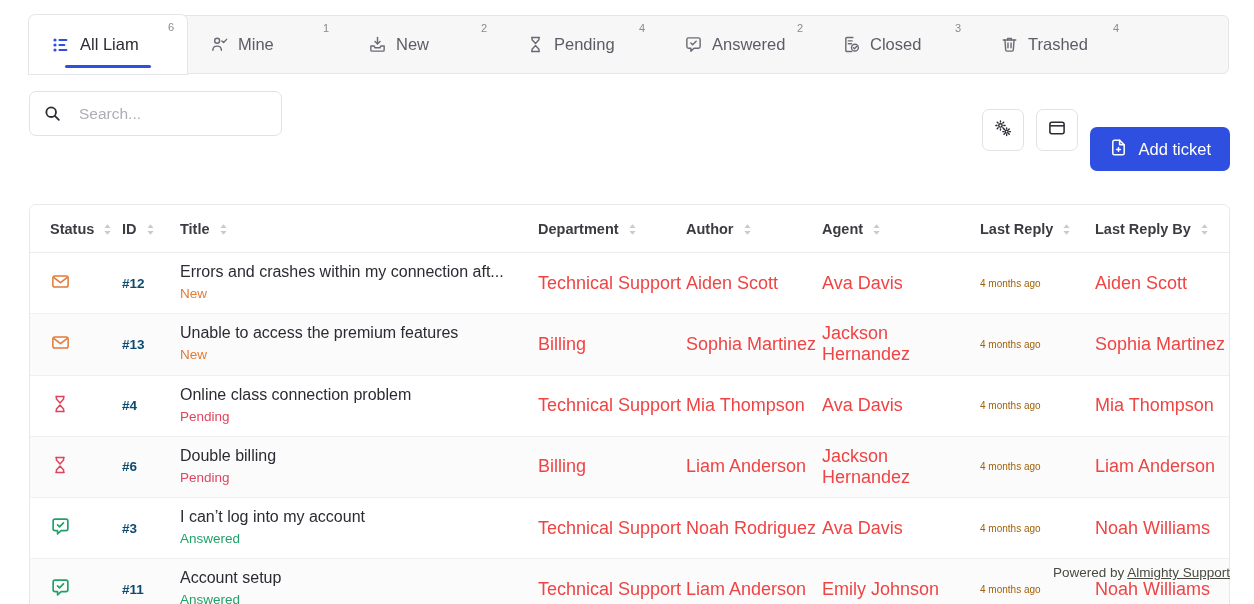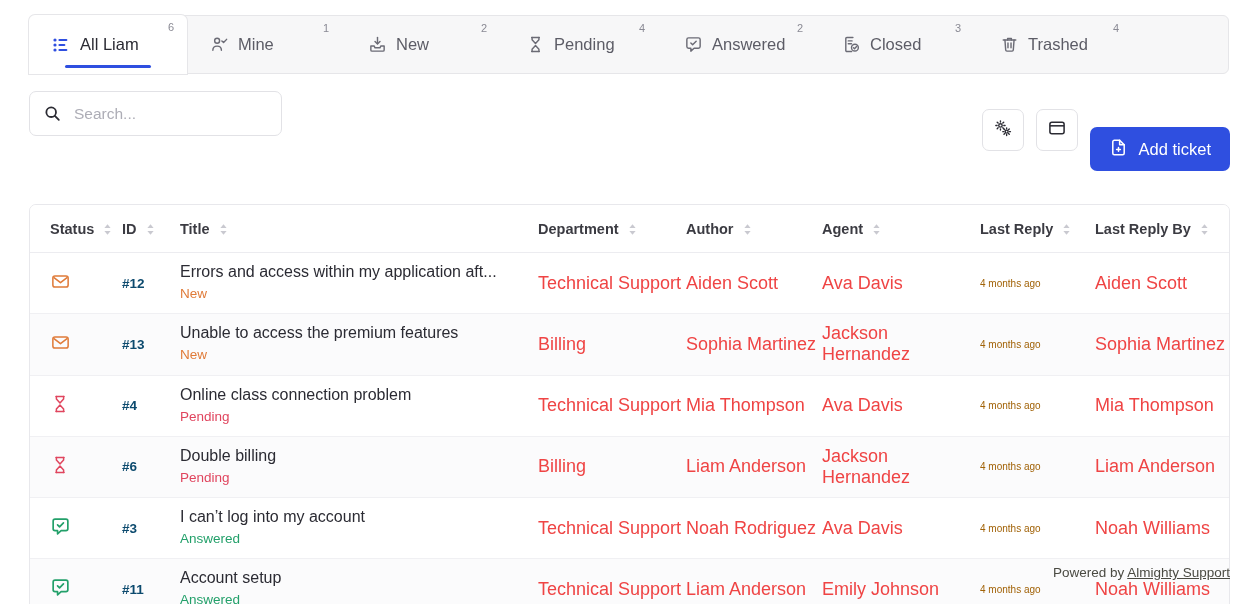--- a/index.html
+++ b/index.html
@@ -50,21 +50,21 @@
   }
   .tab.active .tab-badge { right: 13px; color: #8a8a94; }
 
   
   .toolbar {
     position: absolute; left: 29px; top: 88px; width: 1201px; height: 52px;
   }
   .search {
     position: absolute; left: 0; top: 3px; width: 253px; height: 45px;
     border: 1px solid #e2e2e6; border-radius: 7px; background: #fff;
-    display: flex; align-items: center; padding: 0 14px; gap: 11px;
+    display: flex; align-items: center; padding: 0 14px; gap: 11px; justify-content: space-between;
   }
   .search-icon svg { display: block; }
   .search-input {
     border: 0; outline: 0; font-size: 15.5px; color: #3b3b42;
     font-family: "Liberation Sans", sans-serif;
     width: 190px; background: transparent;
   }
   .search-input::placeholder { color: #adadb6; }
 
   .tool-actions { position: absolute; right: 0; top: 0; display: flex; align-items: center; gap: 12px; }
@@ -368,21 +368,21 @@
                     <rect x="3" y="5.2" width="16" height="11.6" rx="2.2"></rect>
                     <path d="M3.8 6.6l7.2 5.6 7.2-5.6"></path>
                   </svg></span>
           </div>
             </td>
           <td>
               <div class="cell c-id">#12</div>
             </td>
           <td>
               <div class="cell">
-            <div class="ttl">Errors and access within my application aft...</div>
+            <div class="ttl">Errors and crashes within my connection aft...</div>
             <div class="sub new">New</div>
           </div>
             </td>
           <td>
               <div class="cell meta">Technical Support</div>
             </td>
           <td>
               <div class="cell meta">Aiden Scott</div>
             </td>
           <td>

